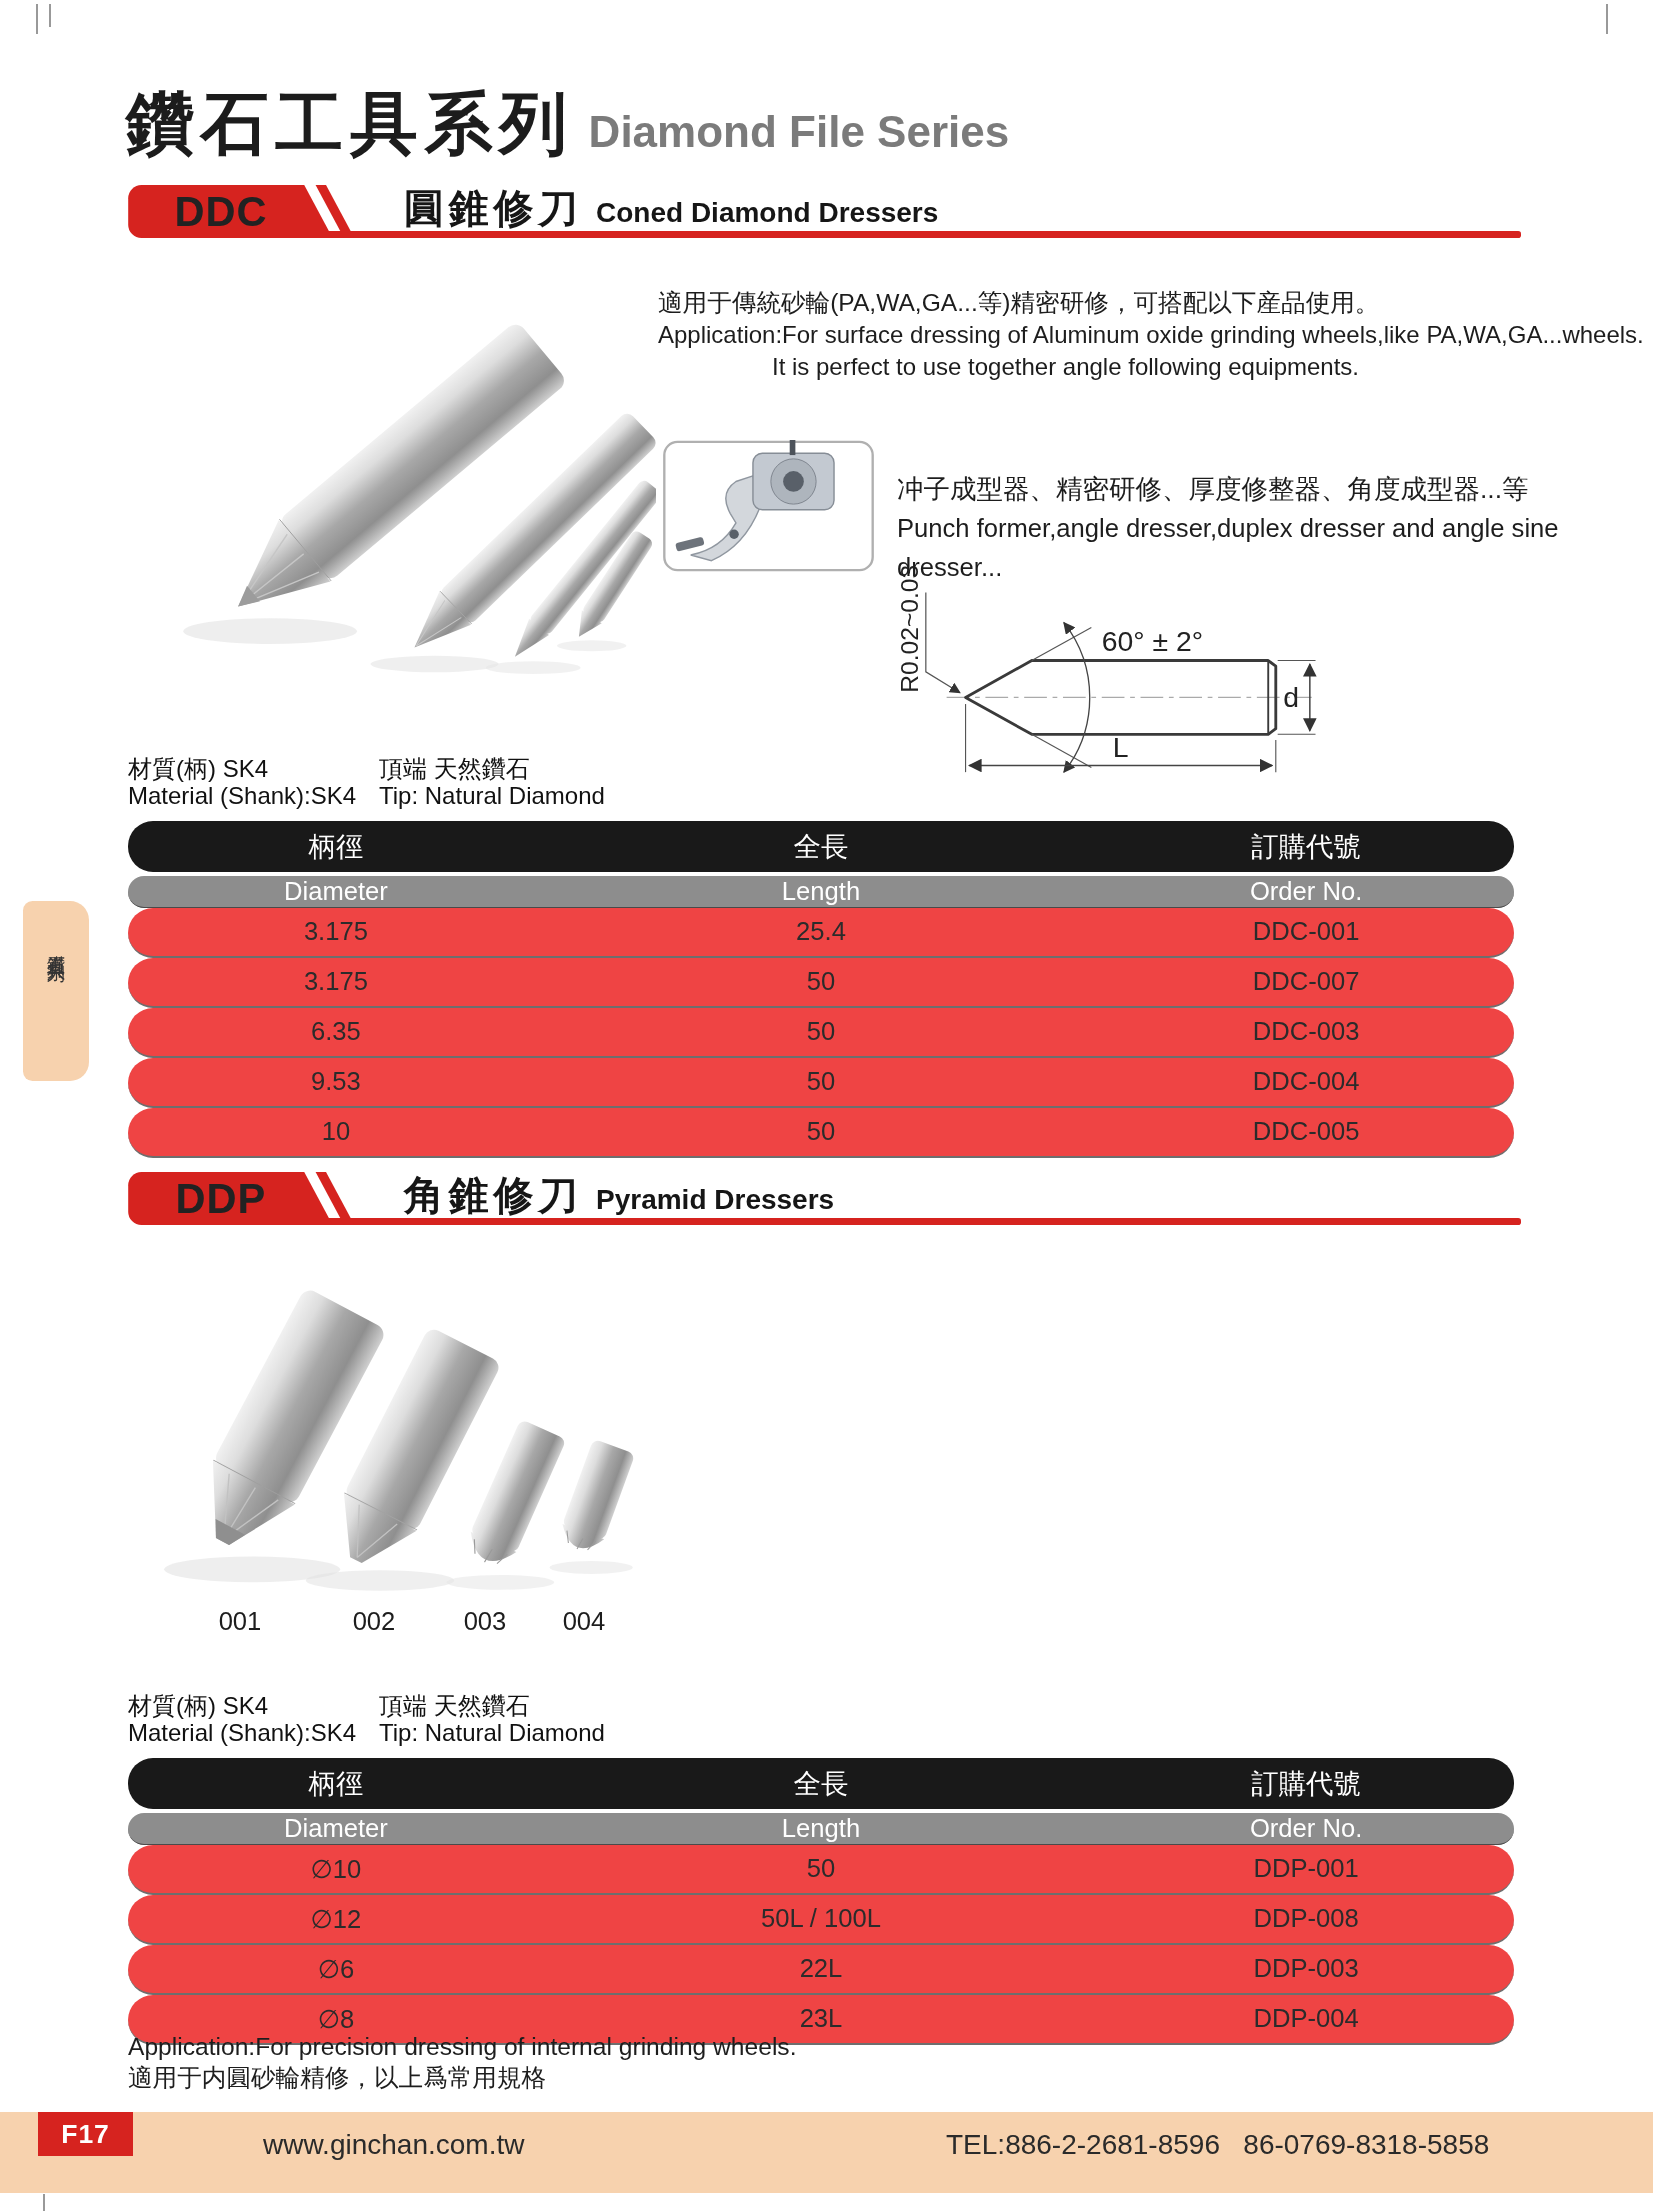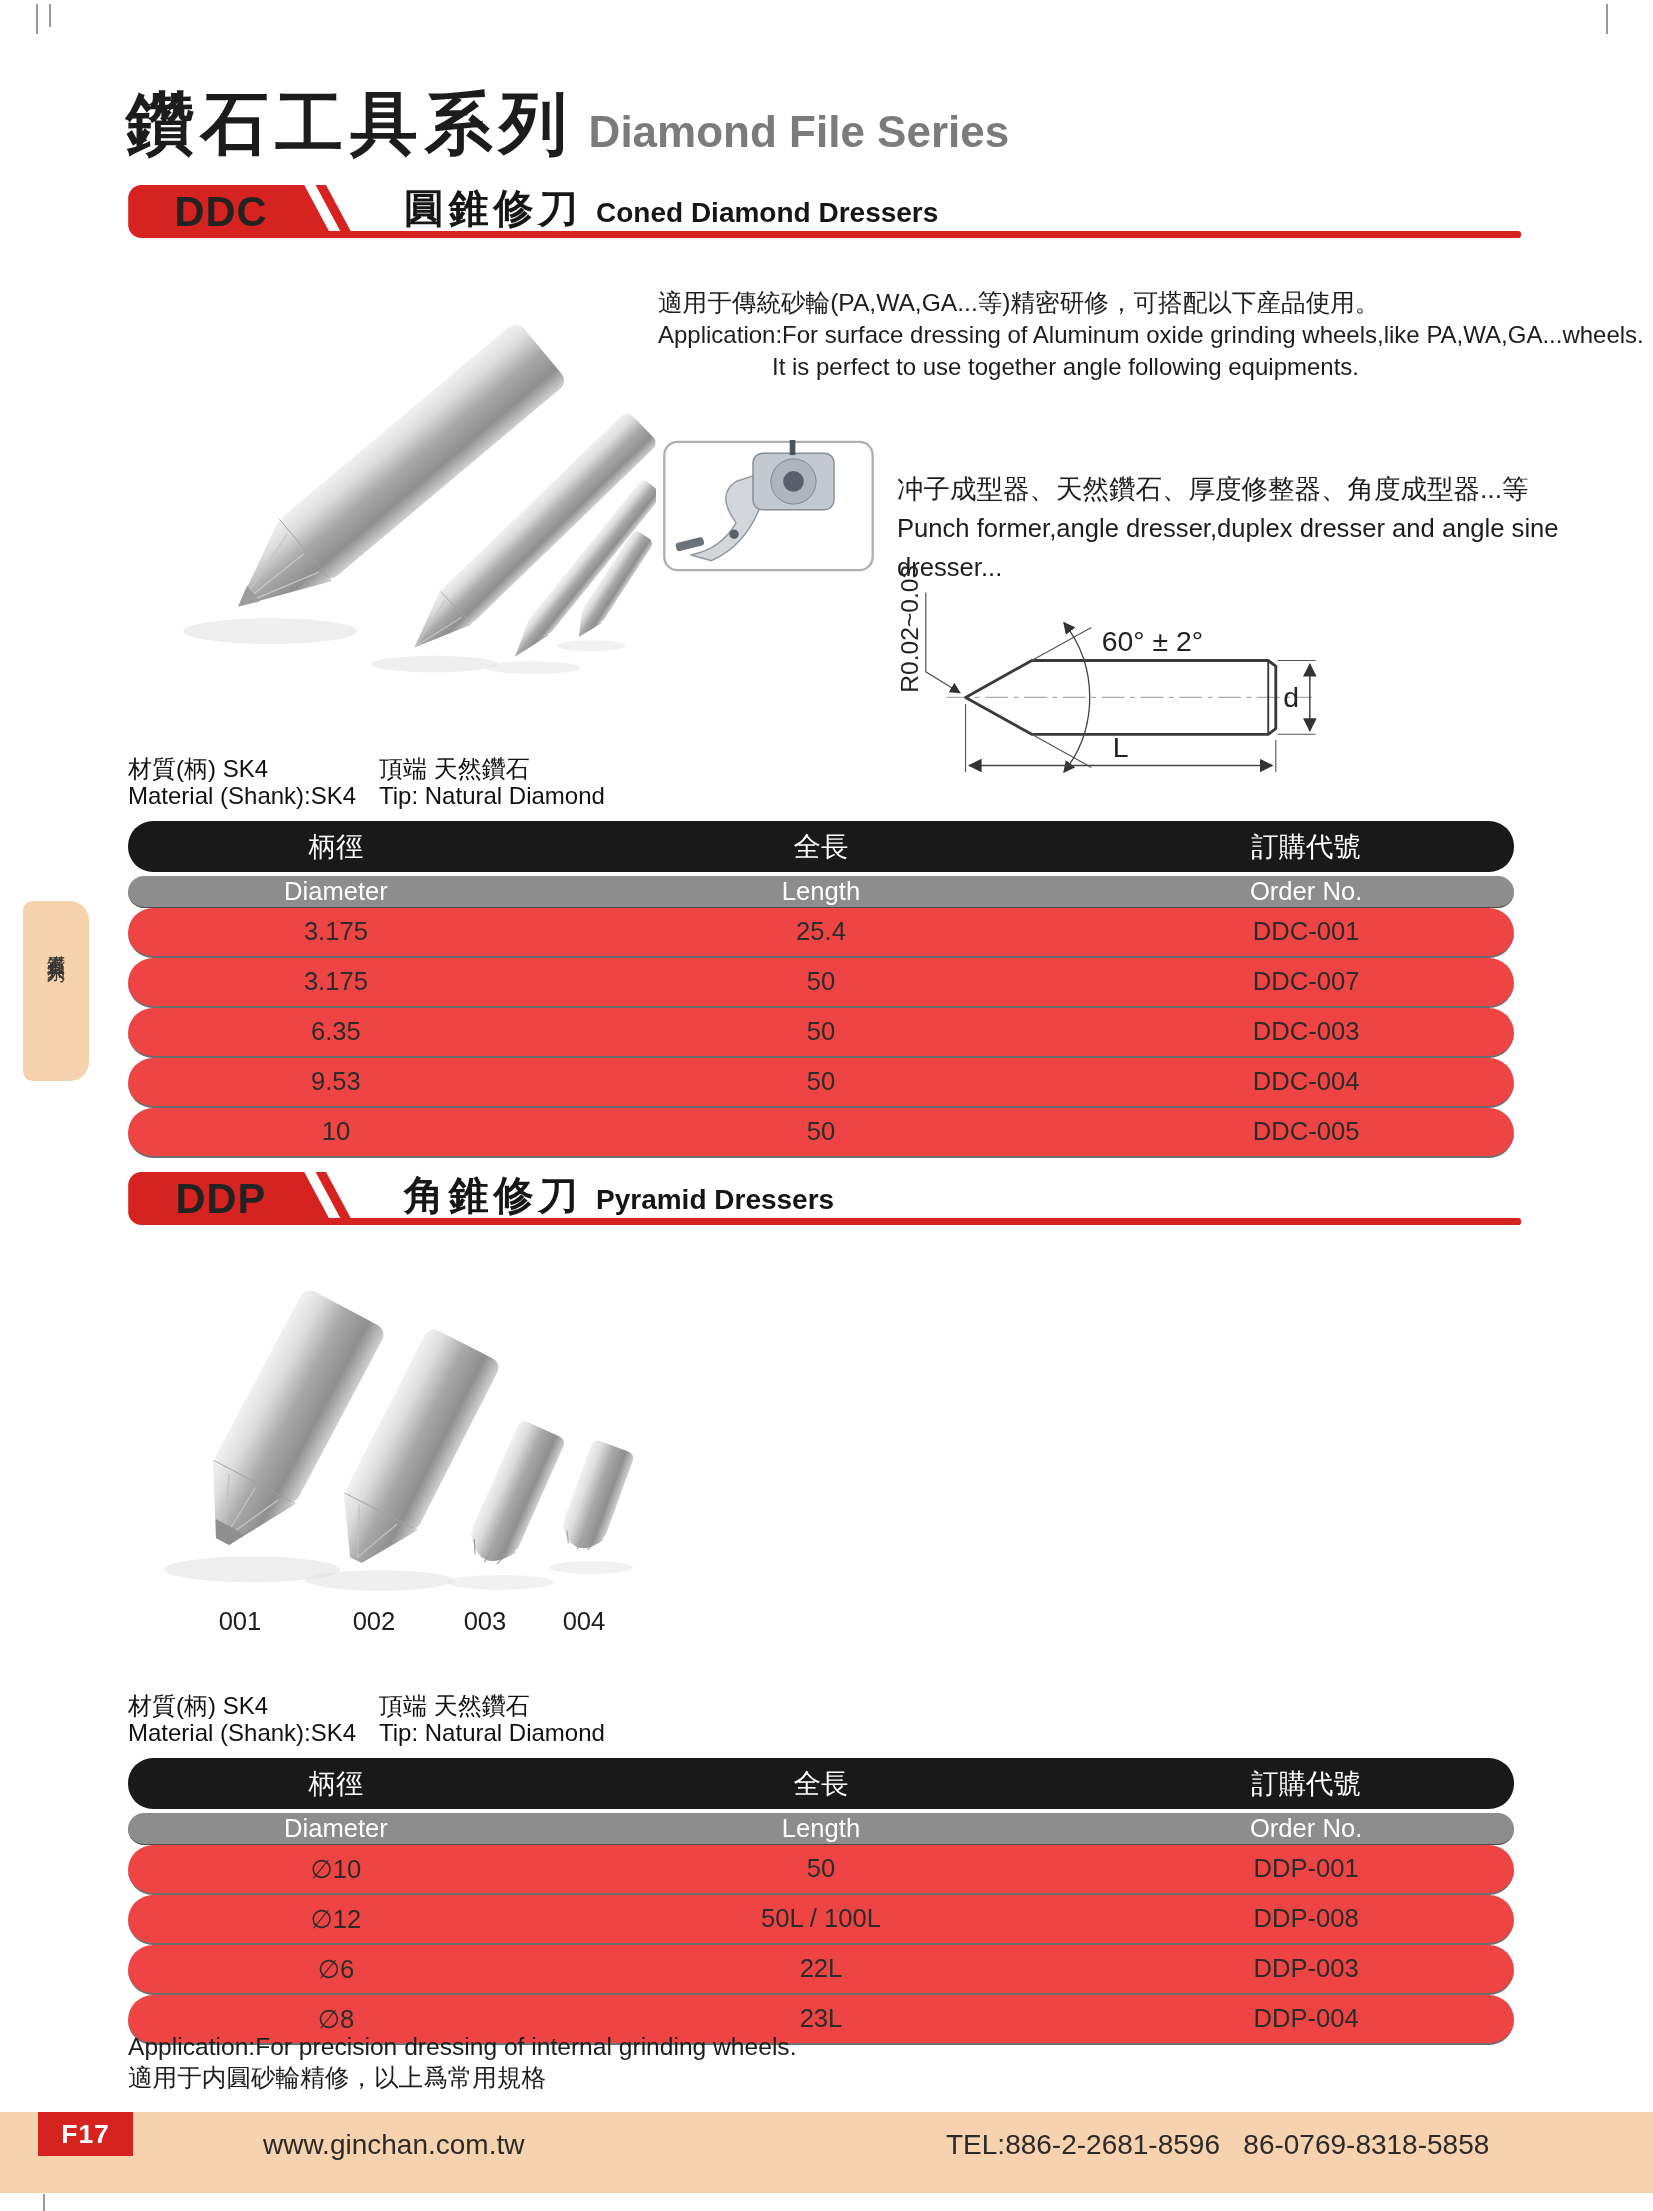--- a/index.html
+++ b/index.html
@@ -136,21 +136,21 @@
     <path d="M30,122 Q62,116 78,88 L72,78 Q60,56 78,44 L96,38 L104,70 Q88,112 52,128 Z" fill="#d3d7dc" stroke="#9097a0" stroke-width="1.5"></path>
     <rect x="96" y="14" width="86" height="60" rx="10" fill="#c3c9d1" stroke="#868d96" stroke-width="1.5"></rect>
     <circle cx="139" cy="44" r="24" fill="#aeb5bd" stroke="#7c838c"></circle>
     <circle cx="139" cy="44" r="11" fill="#596069"></circle>
     <rect x="135" y="0" width="6" height="16" fill="#4c525a"></rect>
     <rect x="14" y="106" width="30" height="9" rx="3" fill="#6d737b" transform="rotate(-14 29 110)"></rect>
     <circle cx="76" cy="100" r="5" fill="#596069"></circle>
   </svg>
 
   <div class="equip-text">
-    <div class="zh">冲子成型器、天然鑽石、厚度修整器、角度成型器...等</div>
+    <div class="zh">冲子成型器、精密研修、厚度修整器、角度成型器...等</div>
     <div class="en">Punch former,angle dresser,duplex dresser and angle sine dresser...</div>
   </div>
 
   <svg class="diagram" width="454" height="237" viewBox="0 0 480 250">
     <defs>
       <marker id="arr" viewBox="0 0 10 10" refX="9" refY="5" markerWidth="9" markerHeight="9" orient="auto-start-reverse">
         <path d="M0,0 L10,5 L0,10 Z" fill="#333"></path>
       </marker>
     </defs>
     <line x1="62" y1="145" x2="448" y2="145" stroke="#aaa" stroke-width="1.3" stroke-dasharray="24 6 5 6"></line>

